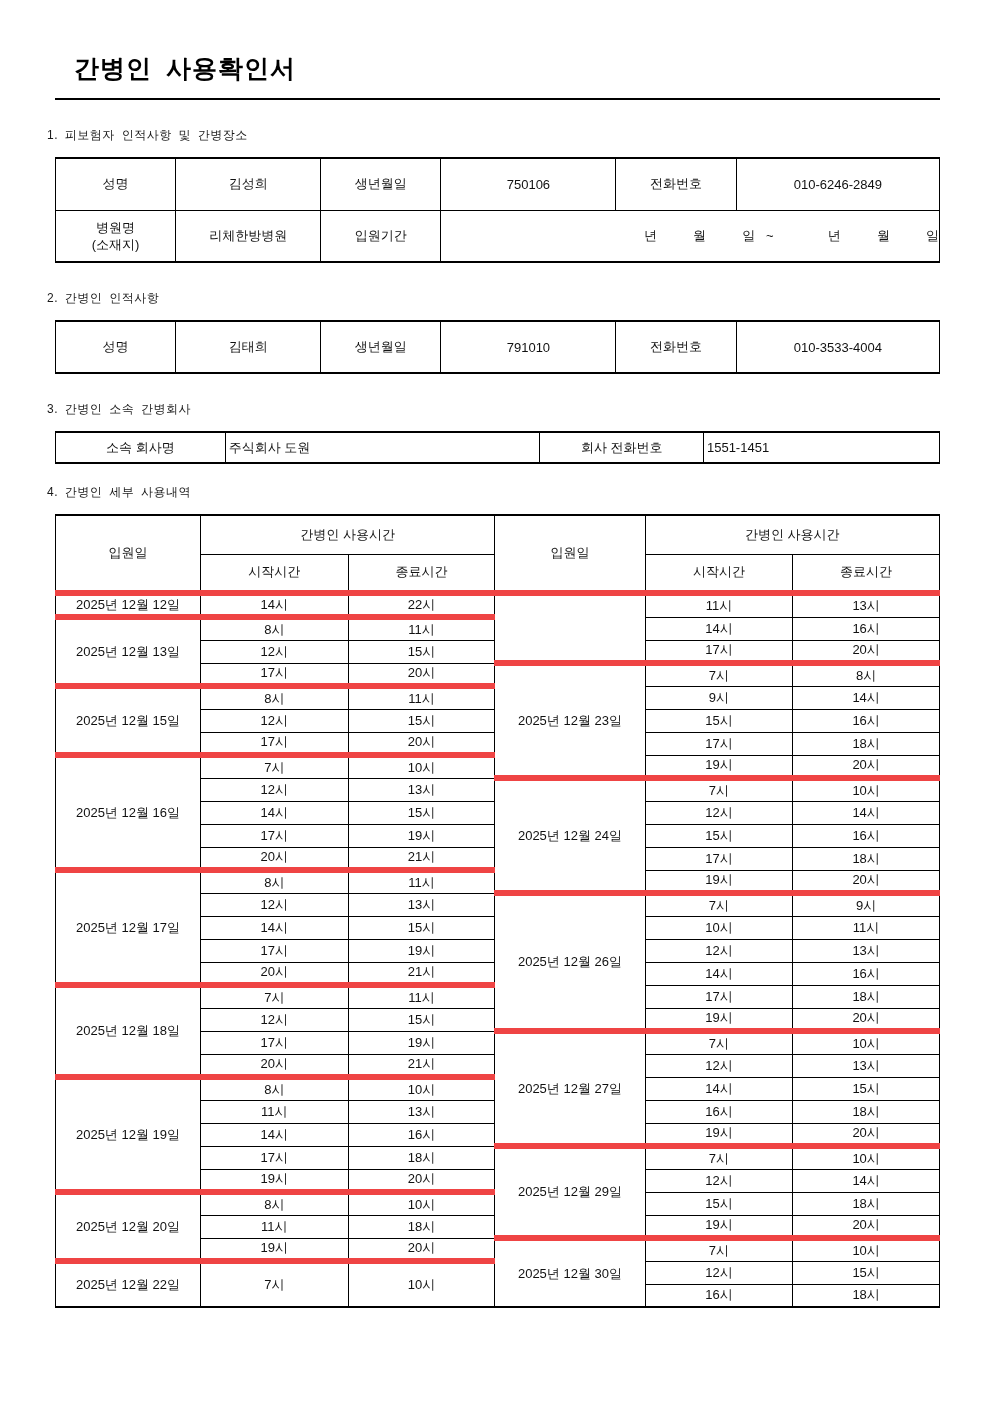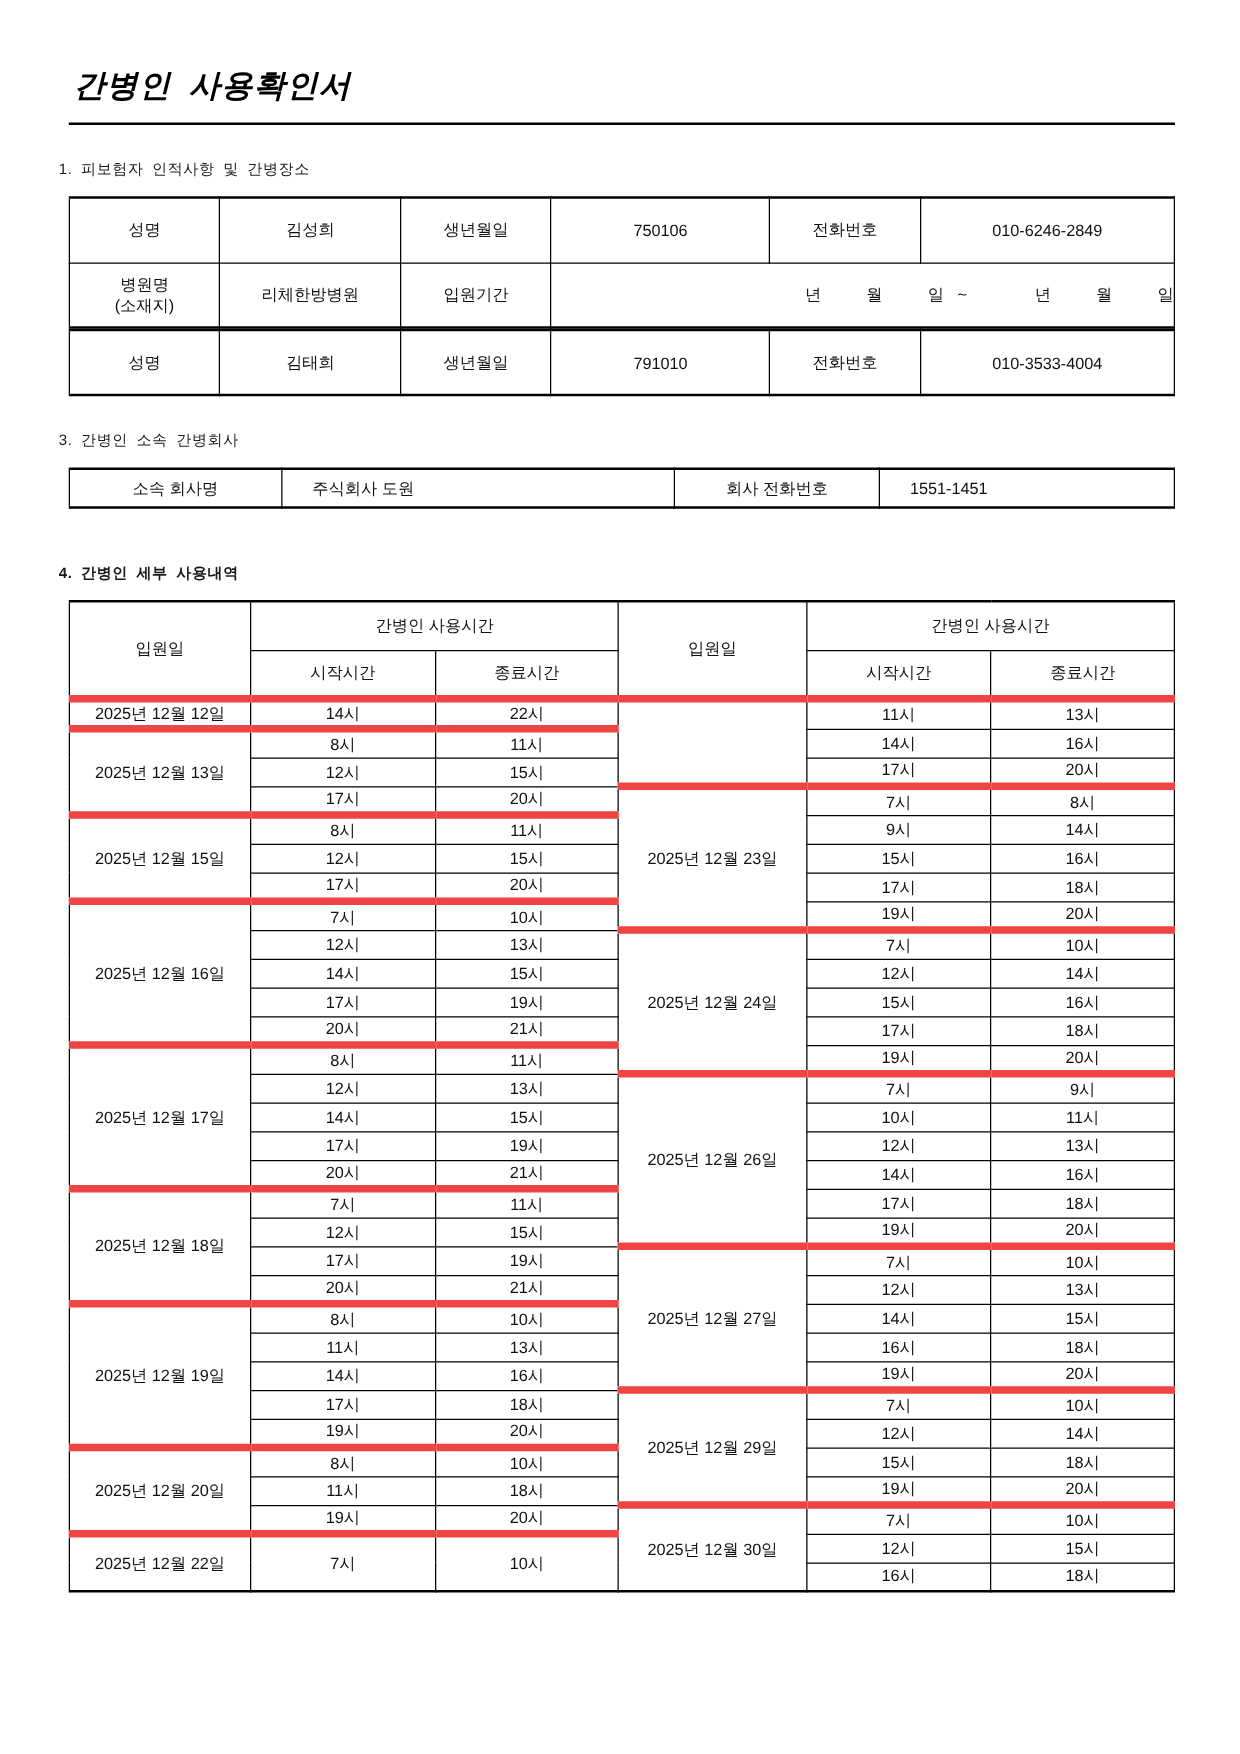--- a/index.html
+++ b/index.html
@@ -6,47 +6,47 @@
   html,body { background:#ffffff; }
   body {
     width:992px; height:1403px;
     font-family:"Liberation Sans","DejaVu Sans",sans-serif;
     color:#111; position:relative; overflow:hidden;
   }
   .page { padding:52px 52px 0 55px; }
 
   .doc-title {
     font-size:25px; font-weight:bold; letter-spacing:1px; word-spacing:6px;
-    color:#000; margin-left:4px;font-style:italic;
+    color:#000; margin-left:19px;
   }
   .title-rule { border:none; border-top:2px solid #000; margin-top:13px; }
 
   .section-heading {
     font-size:12px; color:#1a1a1a; letter-spacing:0.5px; word-spacing:3px;
     margin:27px 0 13px -8px;
   }
 
   table { border-collapse:collapse; width:100%; table-layout:fixed;
           border-top:2px solid #000; border-bottom:2px solid #000; }
   td,th { border:1px solid #000; font-size:13px; font-weight:normal;
           text-align:center; vertical-align:middle; color:#111;
           overflow:hidden; white-space:nowrap; }
 
   .t-info td { height:52px;margin-top:24px; }
   .t-company td { height:31px; }
-  .cell-left { text-align:left; padding-left:24px; }
+  .cell-left { text-align:left; padding-left:3px; }
   .two-line div { line-height:17px; }
   .period-cell { white-space:pre;text-align:right; }
 
   .usage thead th { height:39px; }
   .usage thead .hb { border-bottom:2px solid #a16207; }
   .usage tbody td { height:23px; }
   .usage tbody td.gs { border-top:6px solid #ef4444; }
 
-  .s4-gap { margin-top:43px;font-weight:bold; }
+  .s4-gap { margin-top:20px; }
 </style>
 </head>
 <body>
 
 <div class="page">
 
   <div class="doc-title">간병인 사용확인서</div>
   <hr class="title-rule">
 
   <div class="section-heading">1. 피보험자 인적사항 및 간병장소</div>
@@ -74,20 +74,21 @@
           <div>병원명</div>
           <div>(소재지)</div>
         </td>
         <td>리체한방병원</td>
         <td>입원기간</td>
         <td class="period-cell" colspan="3">년          월          일   ~               년          월          일</td>
       </tr>
     </tbody>
   </table>
 
+  <div class="section-heading">2. 간병인 인적사항</div>
 
   <table class="t-info">
     <colgroup>
       <col style="width:13.6%">
         <col style="width:16.4%">
         <col style="width:13.6%">
       <col style="width:19.8%">
         <col style="width:13.6%">
         <col style="width:23.0%">
     </colgroup>

